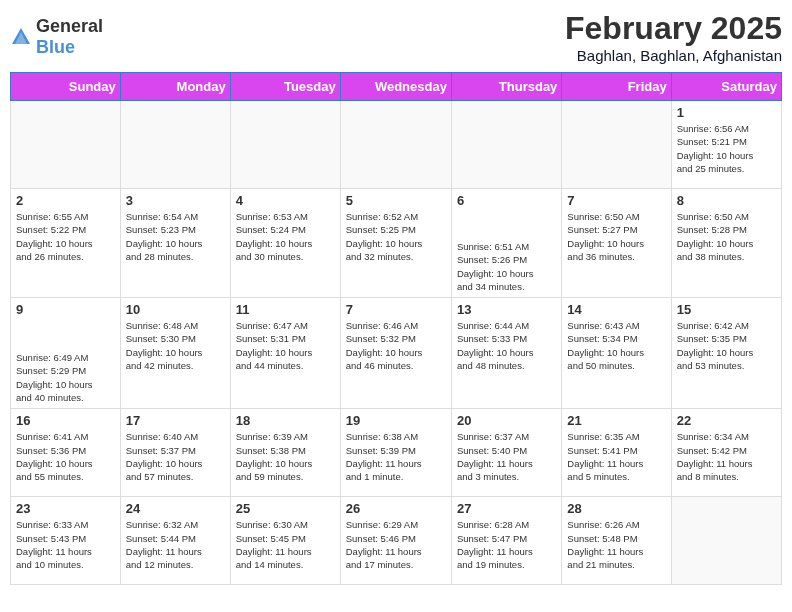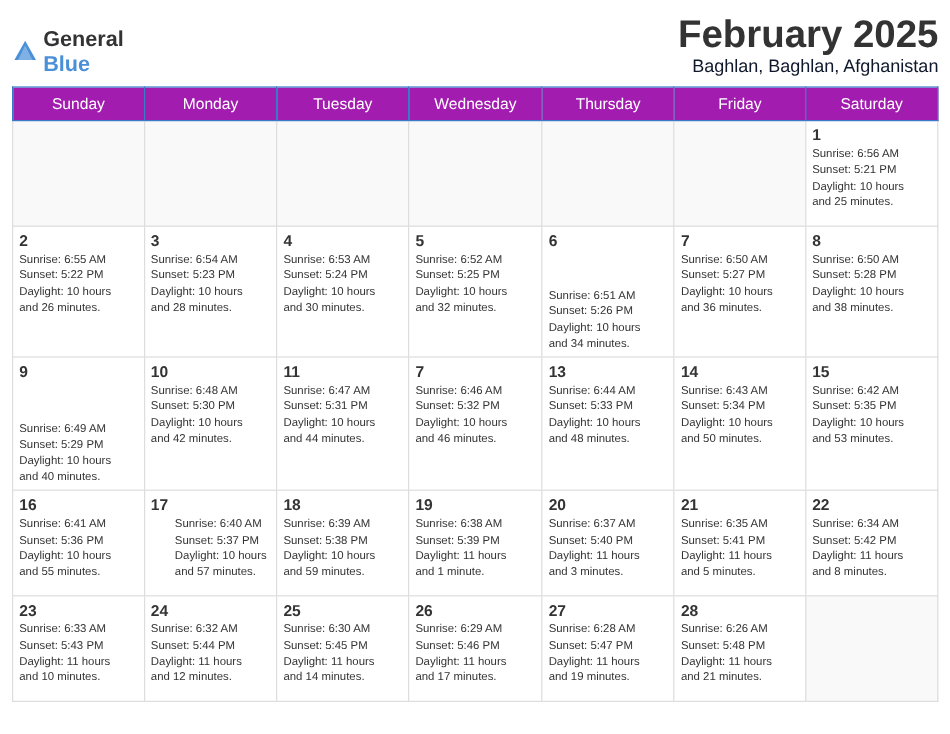--- a/index.html
+++ b/index.html
@@ -5,21 +5,21 @@
     * { box-sizing: border-box; margin: 0; padding: 0; }
     body {
       font-family: Arial, sans-serif;
       background: #fff;
       width: 792px;
       min-height: 612px;
       padding: 10px;
     }
     .header {
       display: flex;
-      align-items: flex-end;
+      align-items: center;
       justify-content: space-between;
       margin-bottom: 8px;
     }
     .logo {
       display: flex;
       align-items: center;
       gap: 4px;
     }
     .logo-text-general {
       font-size: 18px;
@@ -47,26 +47,26 @@
     .subtitle {
       font-size: 15px;
       color: #0f172a;
     }
     .calendar {
       width: 100%;
       border-collapse: collapse;
       border: 1px solid #ccc;
     }
     .calendar th {
-      background: #a21caf;
+      background: #d946ef;
       color: #fff;
       font-size: 13px;
-      font-weight: normal;
+      font-weight: bold;
       padding: 6px 4px;
-      text-align: center;
+      text-align: right;
       border: 1px solid #3a7bc8;
     }
     .calendar td {
       vertical-align: top;
       border: 1px solid #ddd;
       padding: 4px 5px;
       width: 113px;
       min-height: 80px;
       font-size: 10px;
       color: #333;
@@ -243,21 +243,21 @@
       <tr class="week-row">
         <td>
           <span class="day-number">16</span>
           <div class="day-info" style="white-space: pre-line;">Sunrise: 6:41 AM
 Sunset: 5:36 PM
 Daylight: 10 hours
 and 55 minutes.</div>
         </td>
         <td>
           <span class="day-number">17</span>
-          <div class="day-info" style="white-space: pre-line; margin-left: 20px;">Sunrise: 6:40 AM
+          <div class="day-info" style="white-space: pre-line;">Sunrise: 6:40 AM
 Sunset: 5:37 PM
 Daylight: 10 hours
 and 57 minutes.</div>
         </td>
         <td>
           <span class="day-number">18</span>
           <div class="day-info" style="white-space: pre-line;">Sunrise: 6:39 AM
 Sunset: 5:38 PM
 Daylight: 10 hours
 and 59 minutes.</div>

